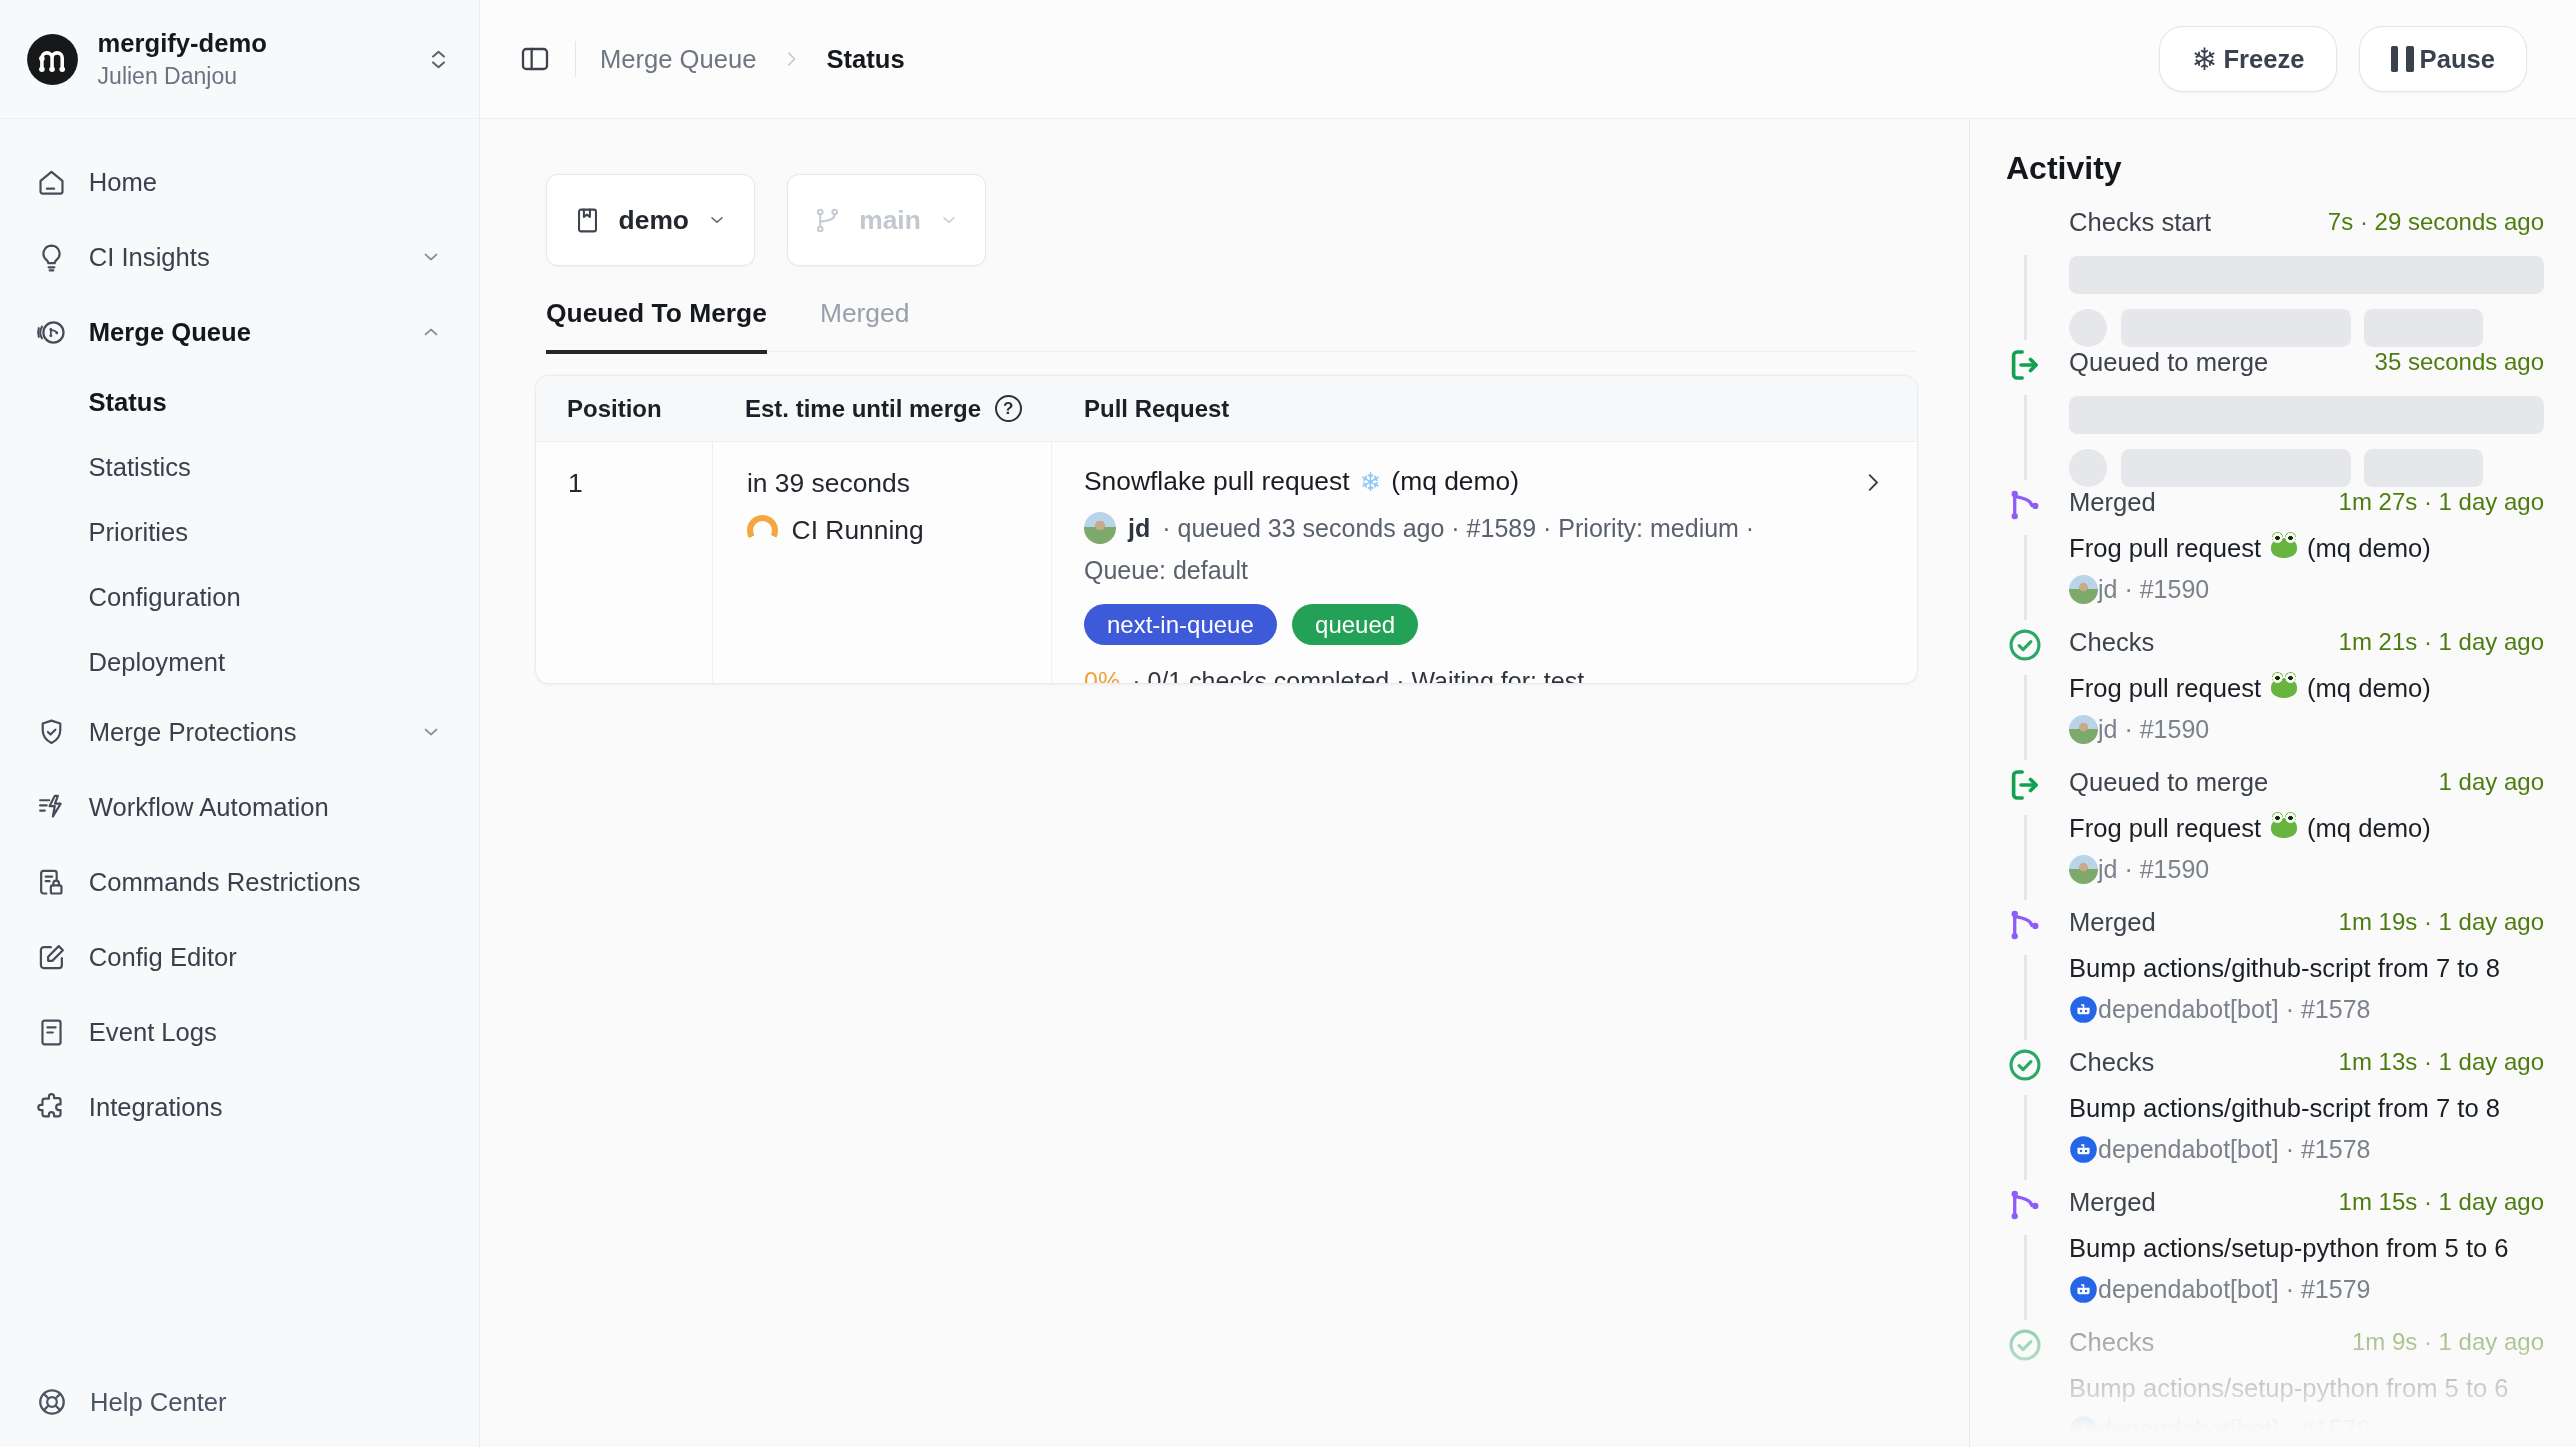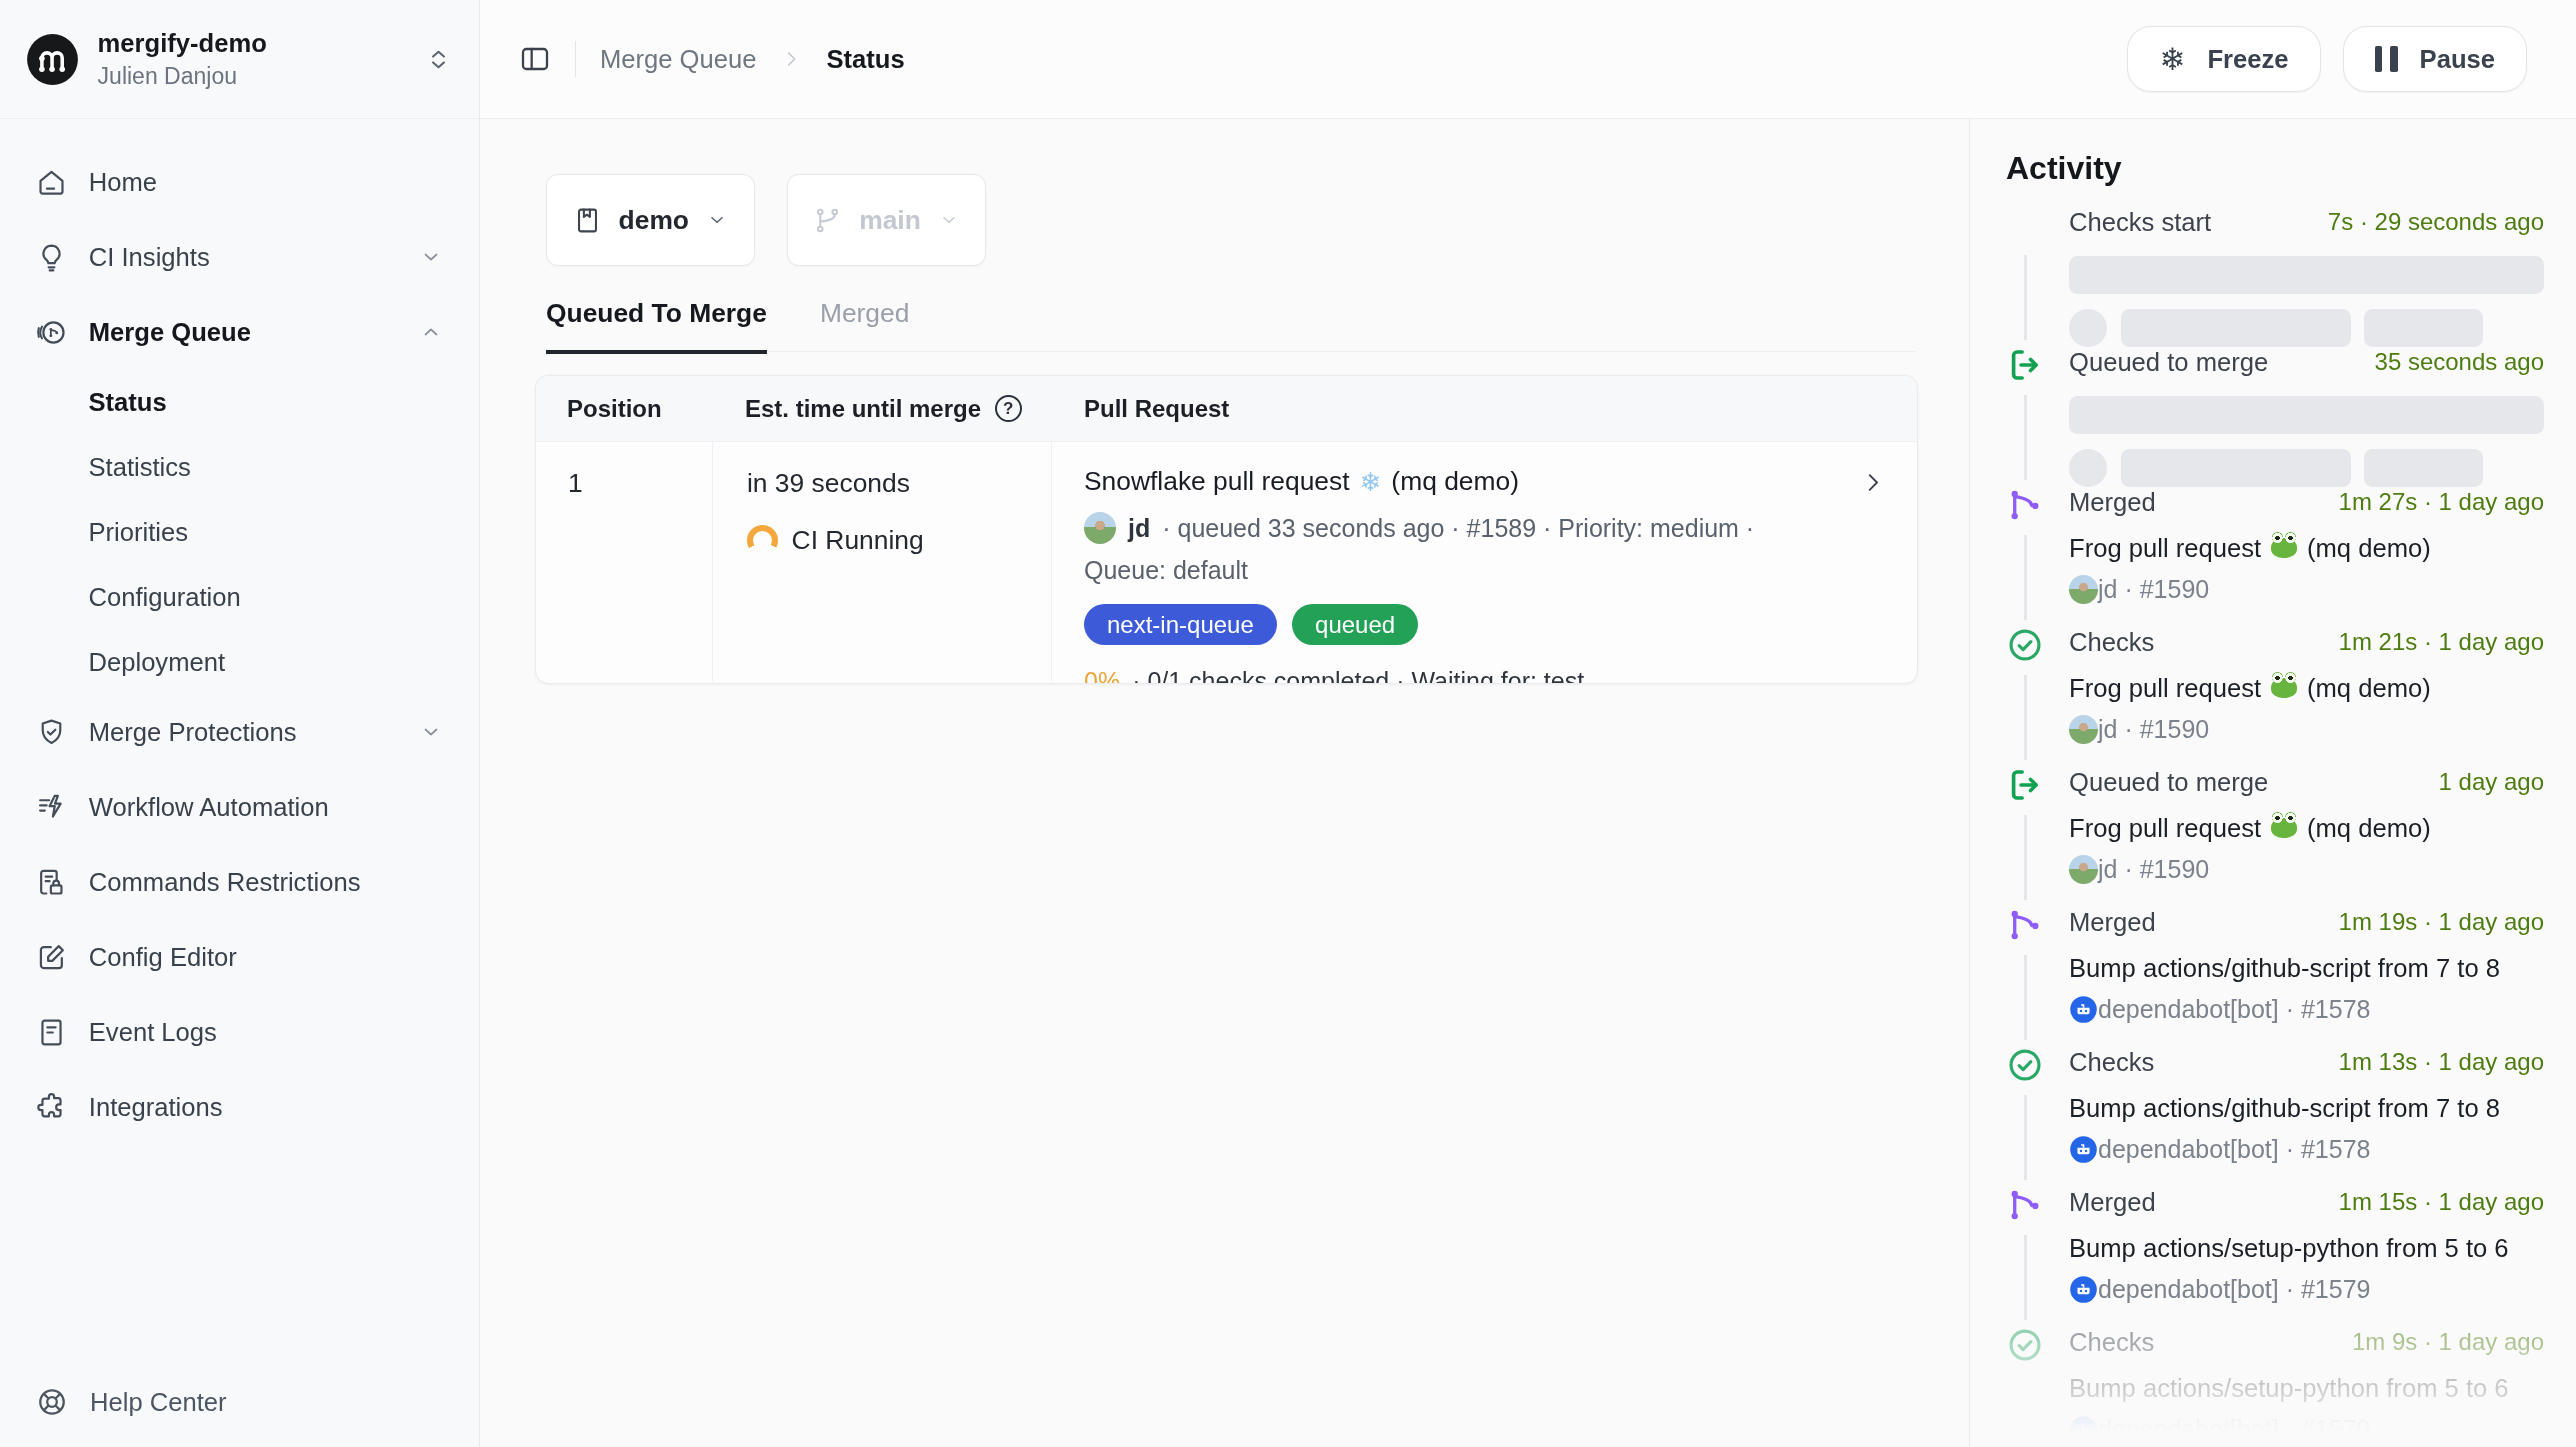--- a/index.html
+++ b/index.html
@@ -27,21 +27,21 @@
 
   
   .topbar{position:absolute;left:480px;top:0;width:2096px;height:119px;background:#fcfcfd;border-bottom:0.9px solid #ededf0;display:flex;align-items:center;padding:0 49px 0 39px}
   .tb-left{display:flex;align-items:center;gap:24px}
   .panel-ic{width:32px;height:32px;color:#3b424c}
   .tb-divider{width:0.9px;height:36px;background:#e3e5e9}
   .crumb{font-size:25.6px;color:#6e7680}
   .crumb-sep{width:22px;height:22px;color:#c2c7ce}
   .crumb-current{font-size:25.6px;font-weight:700;color:#15181d}
   .tb-actions{margin-left:auto;display:flex;gap:22px}
-  .btn{height:66px;padding:0 31px;border:0.9px solid #e4e5e9;border-radius:24px;background:#fff;display:flex;align-items:center;gap:22px;font-size:25.6px;font-weight:700;color:#39424e;box-shadow:0 0.9px 1.7px rgba(16,24,40,.05);cursor:pointer}
+  .btn{height:66px;padding:0 31px;border:0.9px solid #e4e5e9;border-radius:24px;background:#fff;display:flex;align-items:center;gap:6px;font-size:25.6px;font-weight:700;color:#39424e;box-shadow:0 0.9px 1.7px rgba(16,24,40,.05);cursor:pointer}
   .snow::before{content:"\2744";font-size:31px;color:#3a424d;font-weight:400}
   .pause-ic{display:inline-flex;gap:7.7px}
   .pause-ic i{display:block;width:7.7px;height:25.6px;background:#3a424d;border-radius:1.7px}
 
   
   .main{position:absolute;left:480px;top:119px;width:1489px;height:1328px;background:#fafafa}
   .selects{position:absolute;top:55px;left:66px;display:flex;gap:32px}
   .select{height:92px;background:#fff;border:0.9px solid #e6e8ec;border-radius:12px;display:flex;align-items:center;gap:17px;padding:0 25.6px;font-size:26.4px;font-weight:700;color:#23272e;box-shadow:0 0.9px 1.7px rgba(16,24,40,.04);cursor:pointer}
   .select .ic{width:29px;height:29px;color:#3d444e}
   .select .chev{width:22px;height:22px;color:#596273}
@@ -53,21 +53,21 @@
   .tab.inactive{color:#99a0ab}
   .card{position:absolute;left:55px;top:256px;width:1383px;height:309px;background:#fdfdfe;border:0.9px solid #e9ebef;border-radius:13.6px;box-shadow:0 0.9px 2.6px rgba(16,24,40,.05);overflow:hidden}
   .thead{display:flex;height:66px;background:#f7f8fa;border-bottom:0.9px solid #edeff2;align-items:center;font-size:24px;font-weight:700;color:#1c2026}
   .th1{width:177px;padding-left:31px}
   .th2{width:339px;padding-left:32px;display:flex;gap:13.6px;align-items:center}
   .th3{flex:1;padding-left:32px}
   .qmark{width:27px;height:27px;border:2.1px solid #2b313a;border-radius:50%;display:inline-flex;align-items:center;justify-content:center;font-size:17px;font-weight:700;color:#2b313a}
   .tbody{display:flex;height:240px;cursor:pointer}
   .td1{width:177px;border-right:0.9px solid #eef0f3;padding:25.6px 0 0 32px;font-size:26.4px;color:#23272e}
   .td2{width:339px;border-right:0.9px solid #eef0f3;padding:25.6px 0 0 34px;font-size:26.4px;color:#23272e}
-  .ci{display:flex;align-items:center;gap:13.6px;margin-top:26px}
+  .ci{display:flex;align-items:center;gap:13.6px;margin-top:16px}
   .spinner{width:31px;height:31px;border-radius:50%;background:conic-gradient(from 240deg,#f4a73c 0 66%,transparent 66%);position:relative;flex:none}
   .spinner::after{content:"";position:absolute;inset:6px;border-radius:50%;background:#fdfdfe}
   .td3{flex:1;padding:24px 34px 0 32px;position:relative}
   .pr-title{font-size:26.4px;font-weight:500;color:#191d23;display:flex;align-items:center;gap:10.2px}
   .snowflake{color:#8ec6f2;font-size:25.6px}
   .snowflake::before{content:"\2744"}
   .row-chev{position:absolute;right:31px;top:27px;width:27px;height:27px;color:#3a414b}
   .pr-meta{margin-top:15.3px;display:flex;align-items:center;gap:12px;font-size:25px;color:#59616c}
   .pr-meta .author{color:#2e343c;font-weight:700}
   .pr-meta2{margin-top:12px;font-size:25px;color:#59616c}

